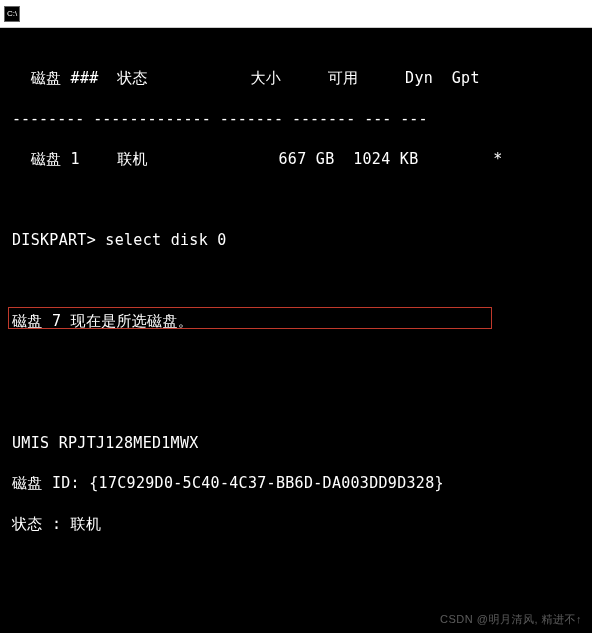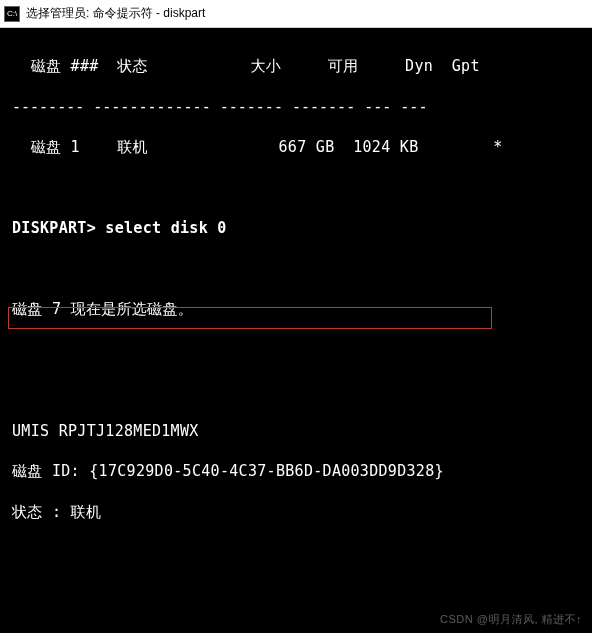--- a/index.html
+++ b/index.html
@@ -30,30 +30,30 @@
       justify-content: center;
       color: #fff;
       font-size: 8px;
       border: 1px solid #666;
     }
     .terminal {
       width: 100%;
       height: calc(100% - 28px);
       background: #000;
       color: #fff;
-      padding: 8px 12px;
+      padding: 20px 12px;
       font-size: 15px;
       line-height: 1.35;
       white-space: pre;
       overflow: hidden;
       position: relative;
     }
     .line { white-space: pre; font-family: "NSimSun", "Consolas", monospace; letter-spacing: 0.3px; }
     .divider { overflow: hidden; white-space: nowrap; letter-spacing: 0; }
-    .prompt-line { white-space: pre; font-weight: bold; }
+    .prompt-line { white-space: pre; }
     .cursor {
       display: inline-block;
       width: 10px;
       height: 17px;
       background: #fff;
       vertical-align: text-bottom;
     }
     .highlight-box {
       position: absolute;
       border: 1px solid #c0392b;
@@ -69,21 +69,20 @@
       letter-spacing: 0.5px;
       margin-left: 30px;
     }
     .col-head { white-space: pre; }
   </style>
 </head>
 <body>
 
 <div class="title-bar">
   <span class="title-icon">C:\</span>
-  <span>选择管理员: 命令提示符 - diskpart</span>
 </div>
 
 <div class="terminal">
 <div class="line col-head">  <span>磁盘 ###</span>  <span>状态</span>           <span>大小</span>     <span>可用</span>     <span>Dyn</span>  <span>Gpt</span></div>
 <div class="line divider">  --------  -------------  -------  -------  ---  ---</div>
 <div class="line">  <span>磁盘 1</span>    <span>联机</span>              <span>667 GB</span>  <span>1024 KB</span>        <span>*</span></div>
 <div class="line"> </div>
 <div class="line prompt-line"><span>DISKPART&gt;</span> <span>select disk 0</span></div>
 <div class="line"> </div>
 <div class="line">磁盘 7 现在是所选磁盘。</div>

